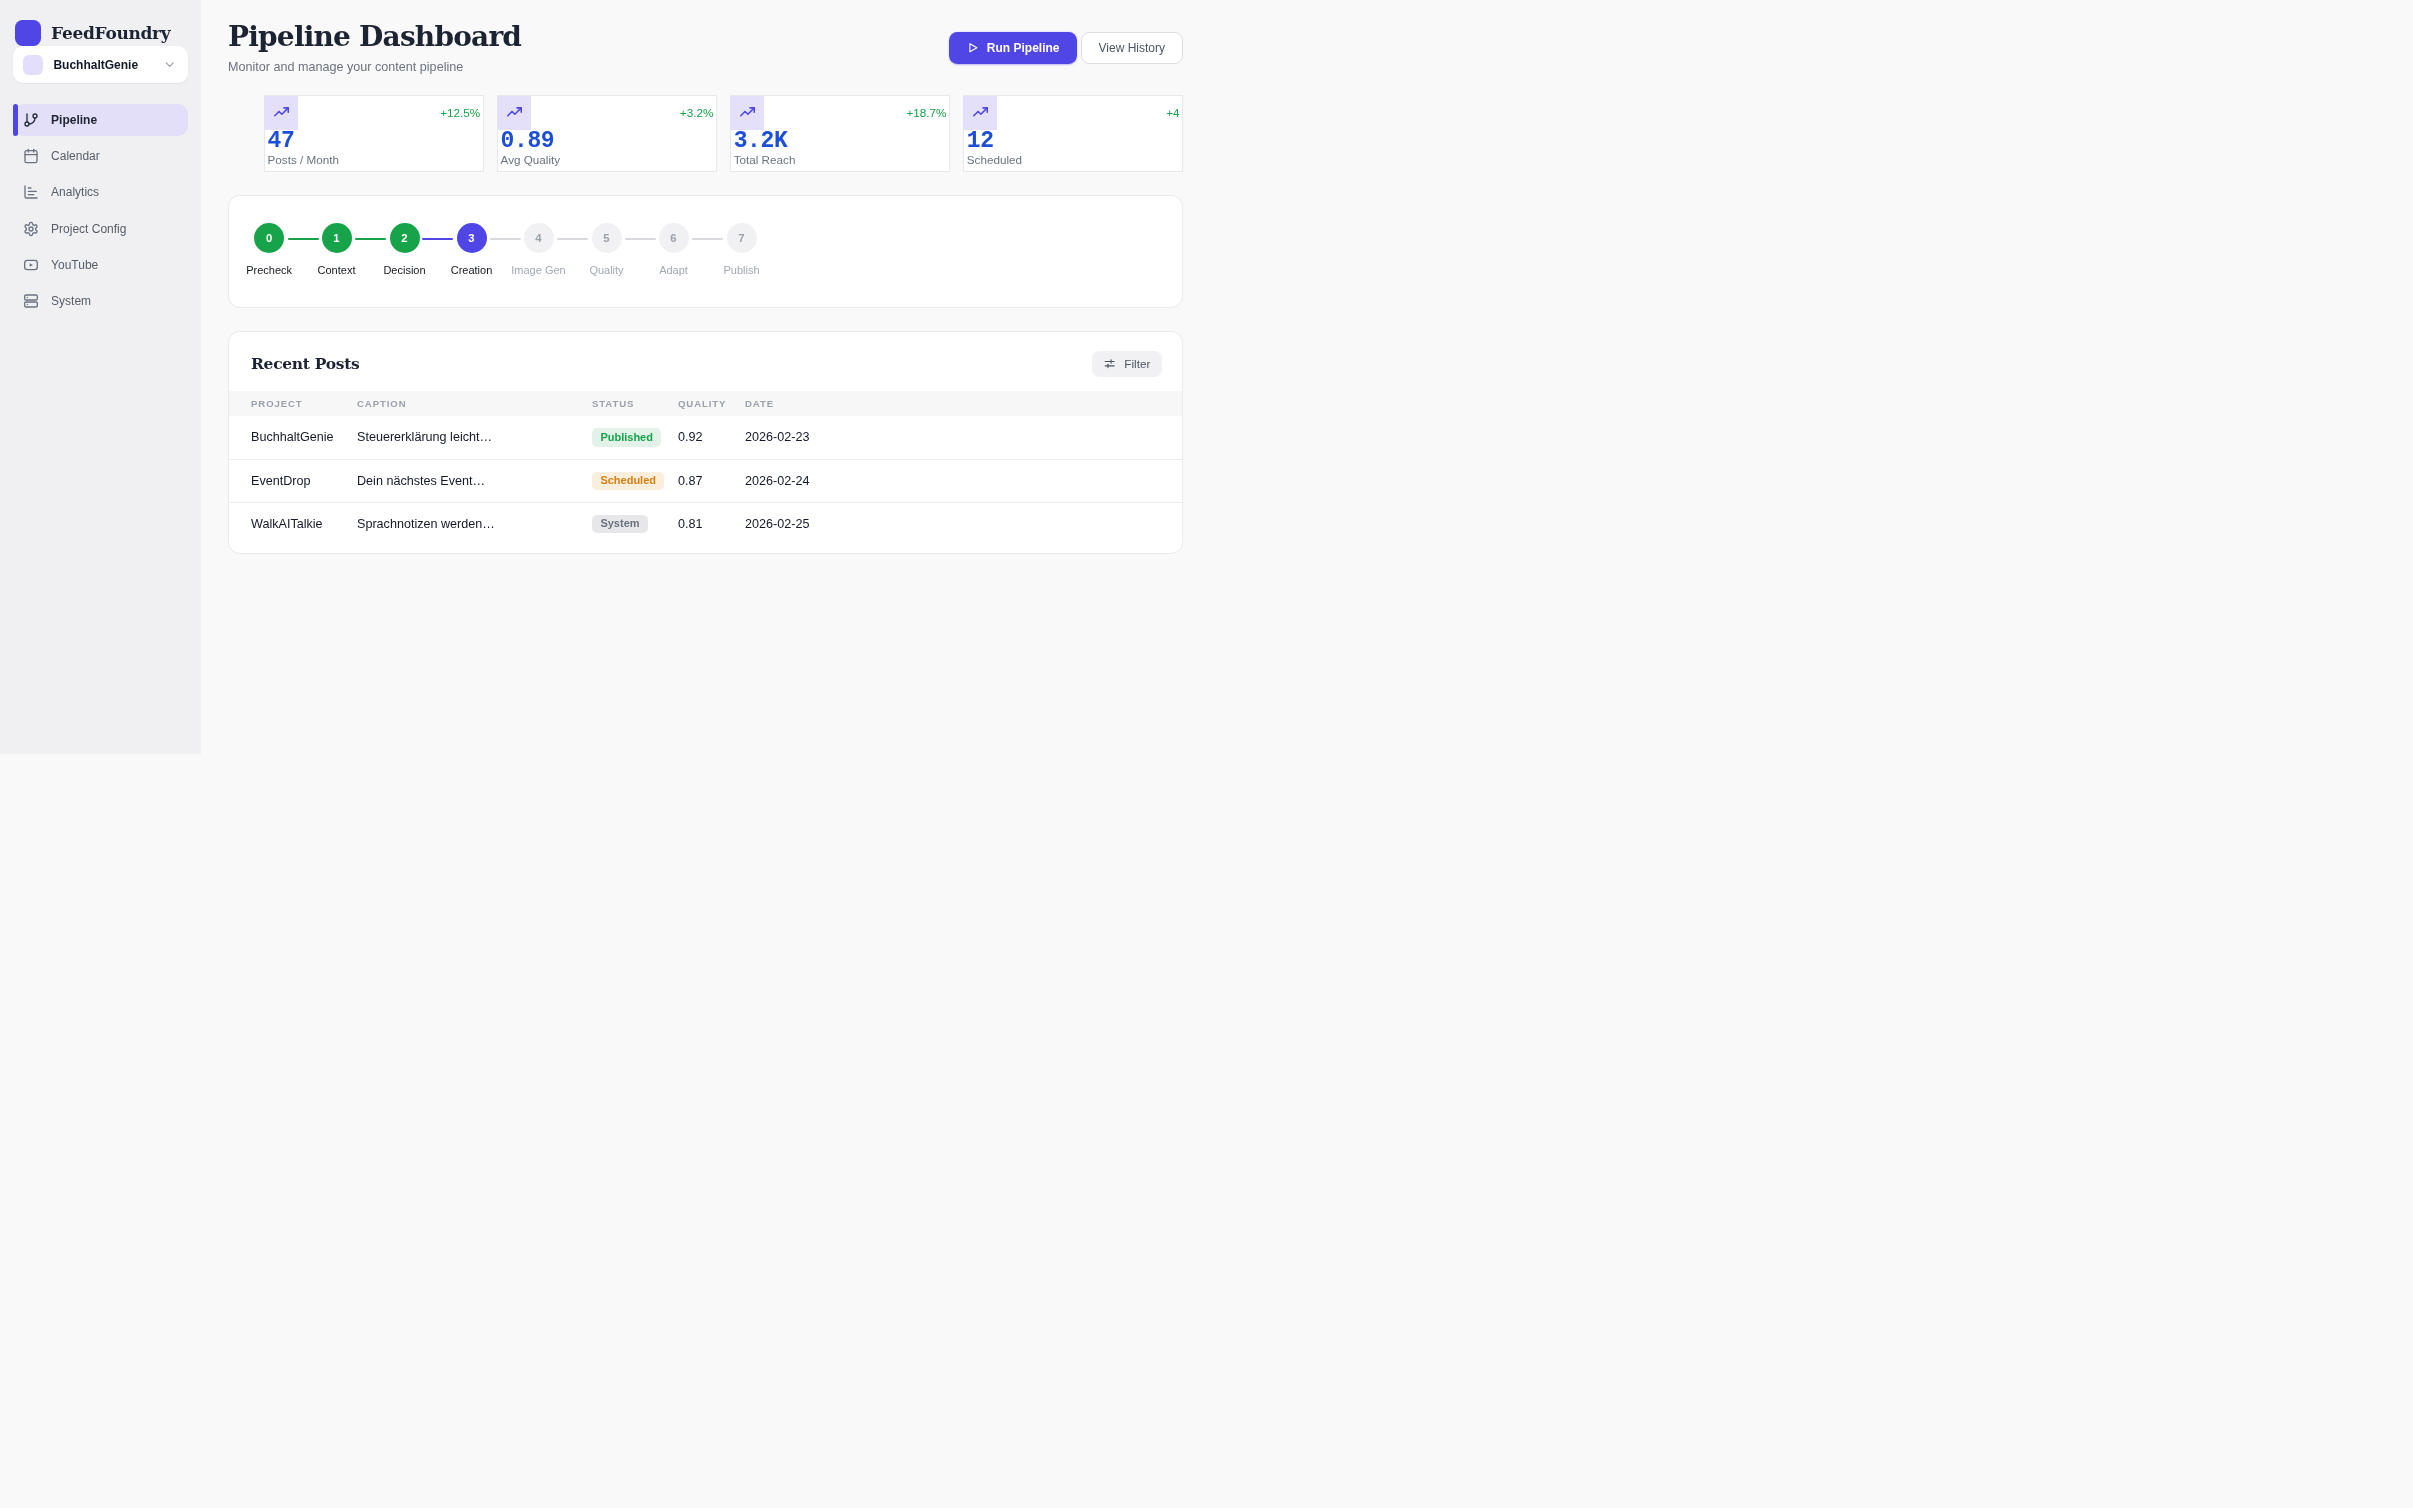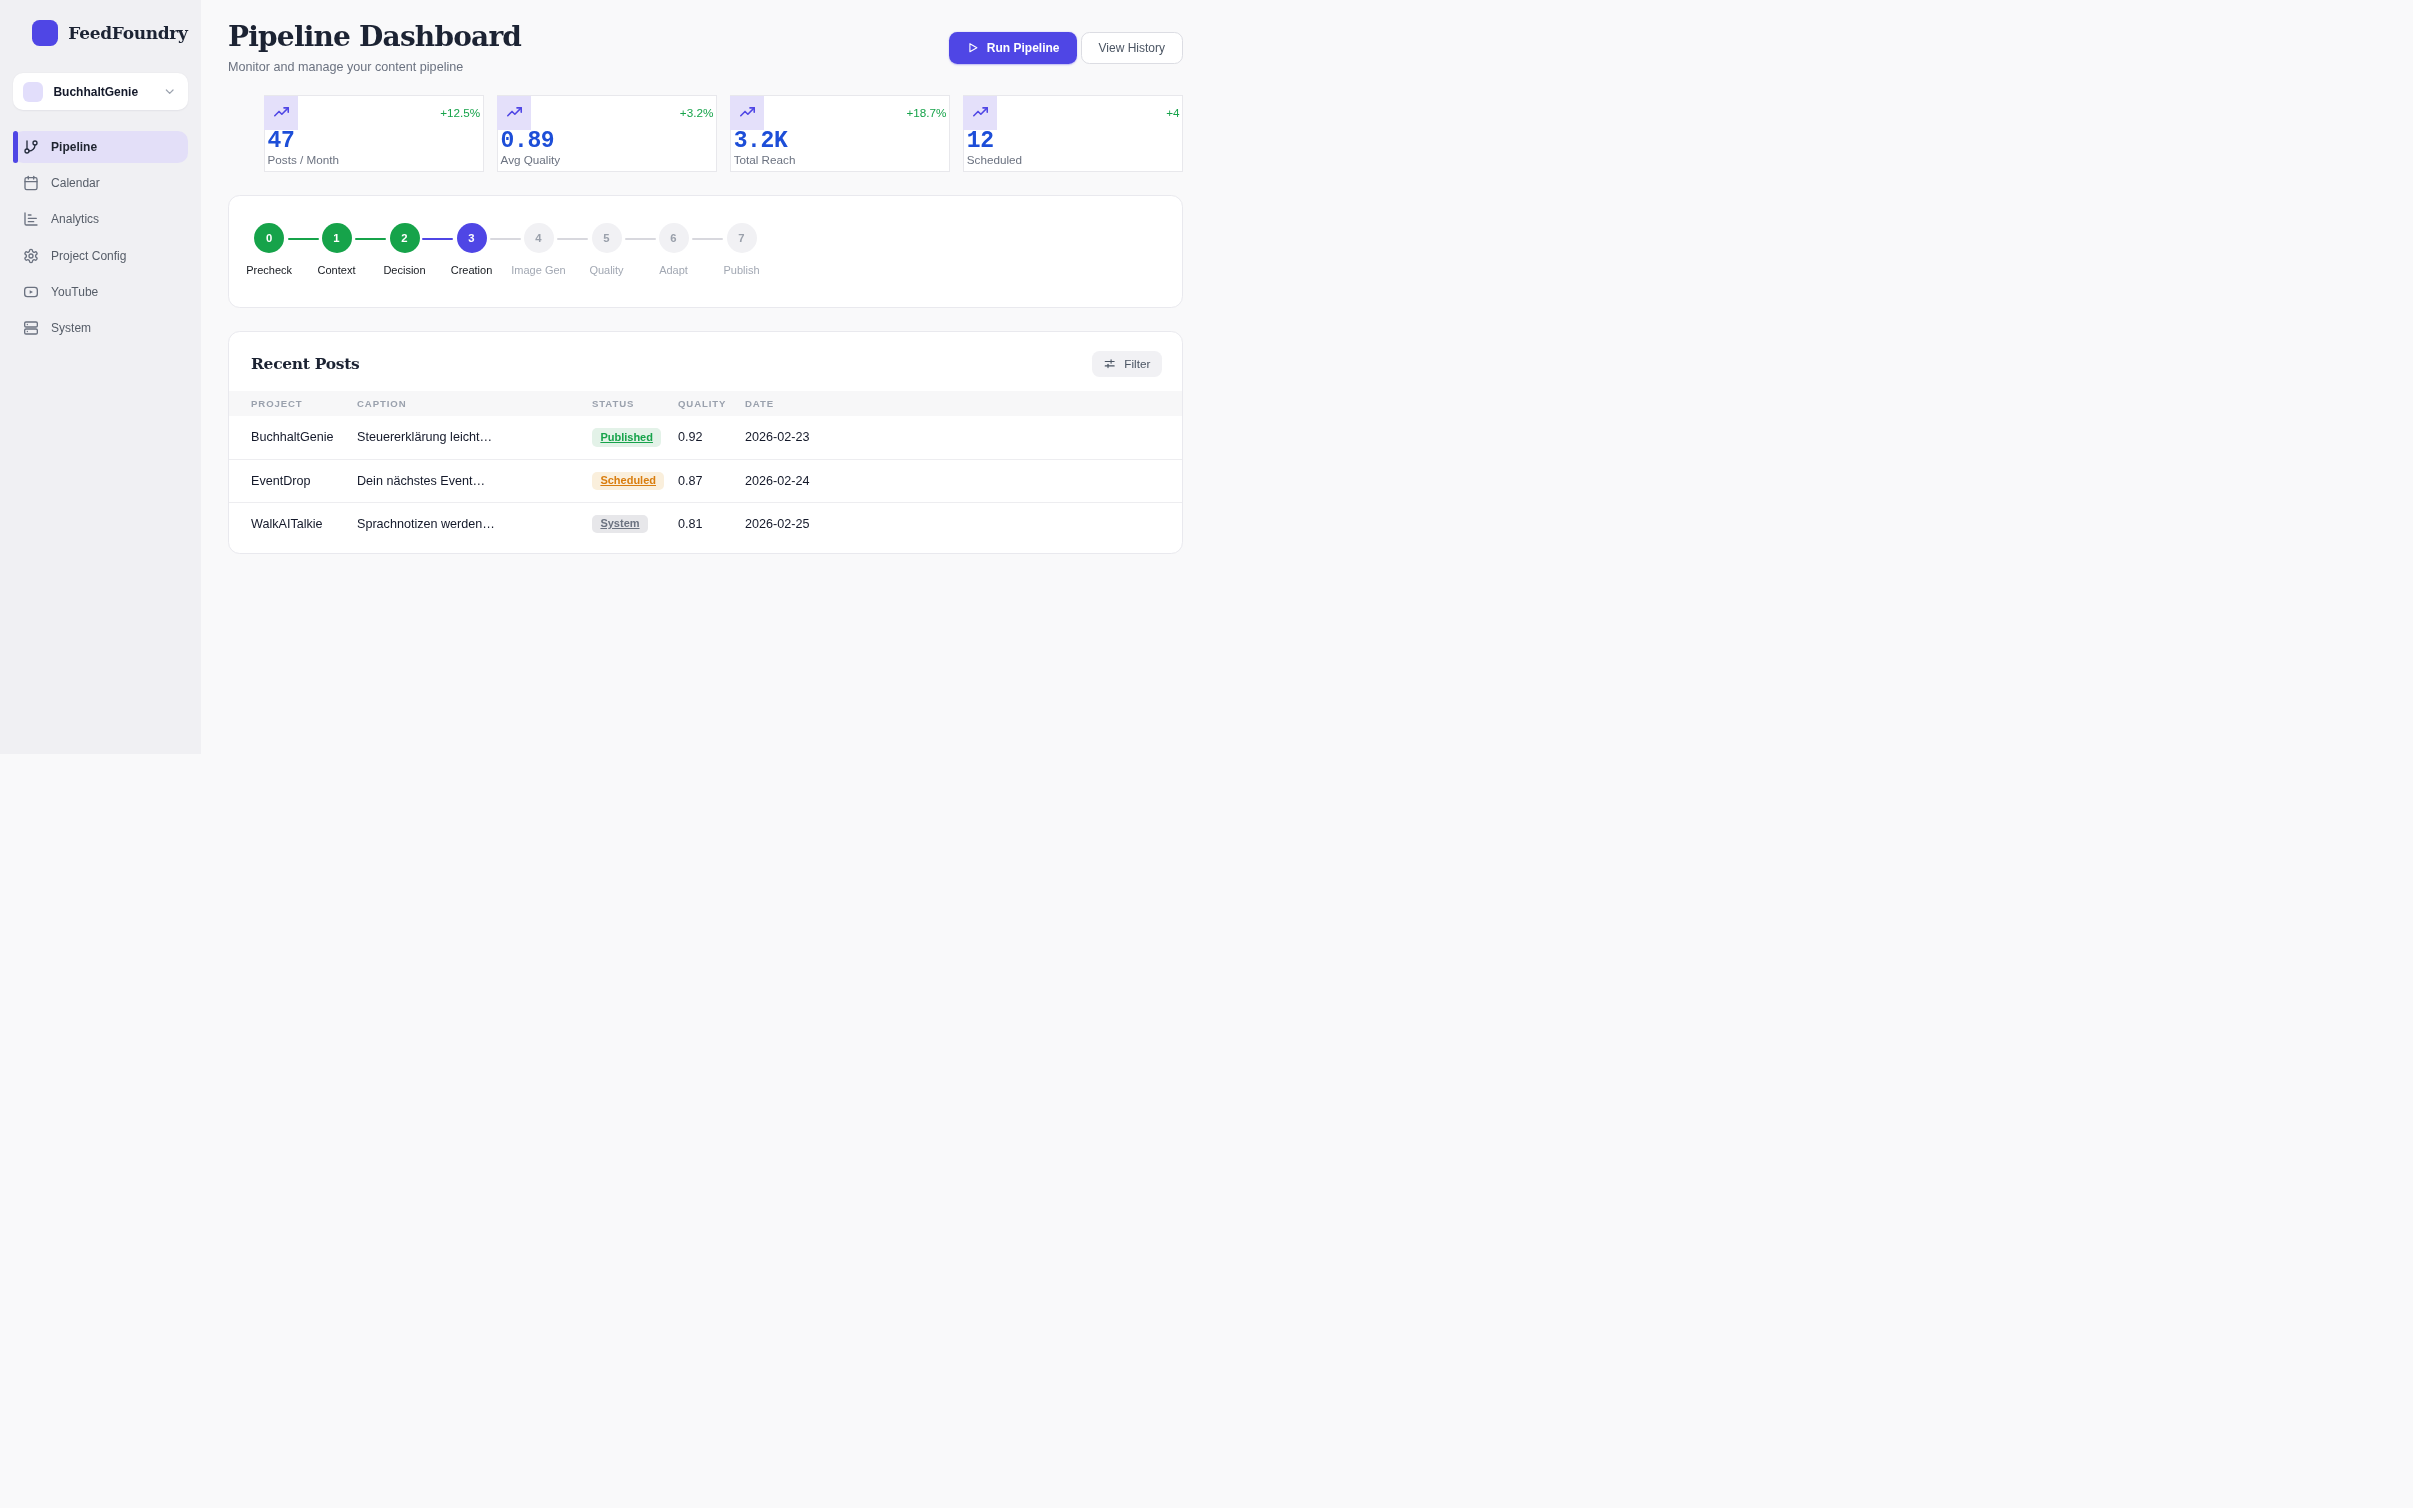--- a/index.html
+++ b/index.html
@@ -9,21 +9,21 @@
     background:#f9f9fa; color:#111827; position:relative; overflow:hidden;
     -webkit-font-smoothing:antialiased;
   }
   svg { display:block; }
 
   
   .sidebar {
     position:absolute; left:0; top:0; bottom:0; width:201px;
     background:#f0f0f3; padding:20px 13.4px;
   }
-  .logo-row { display:flex; align-items:center; gap:10px; margin-bottom:27px; padding-left:1.7px;justify-content:flex-end; }
+  .logo-row { display:flex; align-items:center; gap:10px; padding-left:1.7px; }
   .logo-mark { width:26px; height:26px; border-radius:7.5px; background:#4f46e5; flex:0 0 auto; }
   .logo-text { font-family:"DejaVu Serif",serif; font-weight:700; font-size:17px; color:#1c2333; letter-spacing:-0.3px; }
 
   .project-selector {
     display:flex; align-items:center; gap:10px; background:#fff; border-radius:10px;
     height:37px; padding:0 11.7px 0 10px; box-shadow:0 0.8px 1.7px rgba(22,25,45,.06);
     margin-bottom:21px; cursor:pointer;
   }
   .project-tile { width:20px; height:20px; border-radius:5.9px; background:#e2defb; flex:0 0 auto; }
   .project-name { font-size:12px; font-weight:700; color:#14192a; flex:1; }
@@ -97,21 +97,21 @@
   .posts-panel { margin-top:23.5px; padding:18.4px 0 8.4px; }
   .posts-head { display:flex; justify-content:space-between; align-items:center; padding:0 20px 0 22px; margin-bottom:14.2px; }
   .filter-btn {
     display:flex; align-items:center; gap:7.5px; height:26px; padding:0 11.7px;
     background:#f1f1f4; border:none; border-radius:7.5px; color:#4b5563; font-size:11.7px; cursor:pointer;
   }
   .grid-cols { display:grid; grid-template-columns:106px 235px 86px 67px 1fr; padding:0 20px 0 22px; align-items:center; }
   .table-header { height:25px; background:#f7f7f8; color:#9aa1ad; font-size:9.6px; font-weight:700; letter-spacing:0.9px; }
   .table-row { height:43px; font-size:12.6px; color:#14192a; border-top:0.8px solid #ededf0; }
   .table-row:first-of-type { border-top:none; }
-  .badge { display:inline-block; padding:2.5px 8.4px; border-radius:5px; font-size:11px; font-weight:600; line-height:13.4px;text-decoration:underline; }
+  .badge { display:inline-block; padding:2.5px 8.4px; border-radius:5px; font-size:11px; font-weight:600; line-height:13.4px; }
   .badge.published { background:#e3f2e8; color:#16a34a; }
   .badge.scheduled { background:#faefdc; color:#d97d0e; }
   .badge.draft { background:#e7e7ea; color:#6b7280; }
 </style>
 </head>
 <body>
 
 <aside class="sidebar">
   <div class="logo-row">
     <div class="logo-mark"></div>

